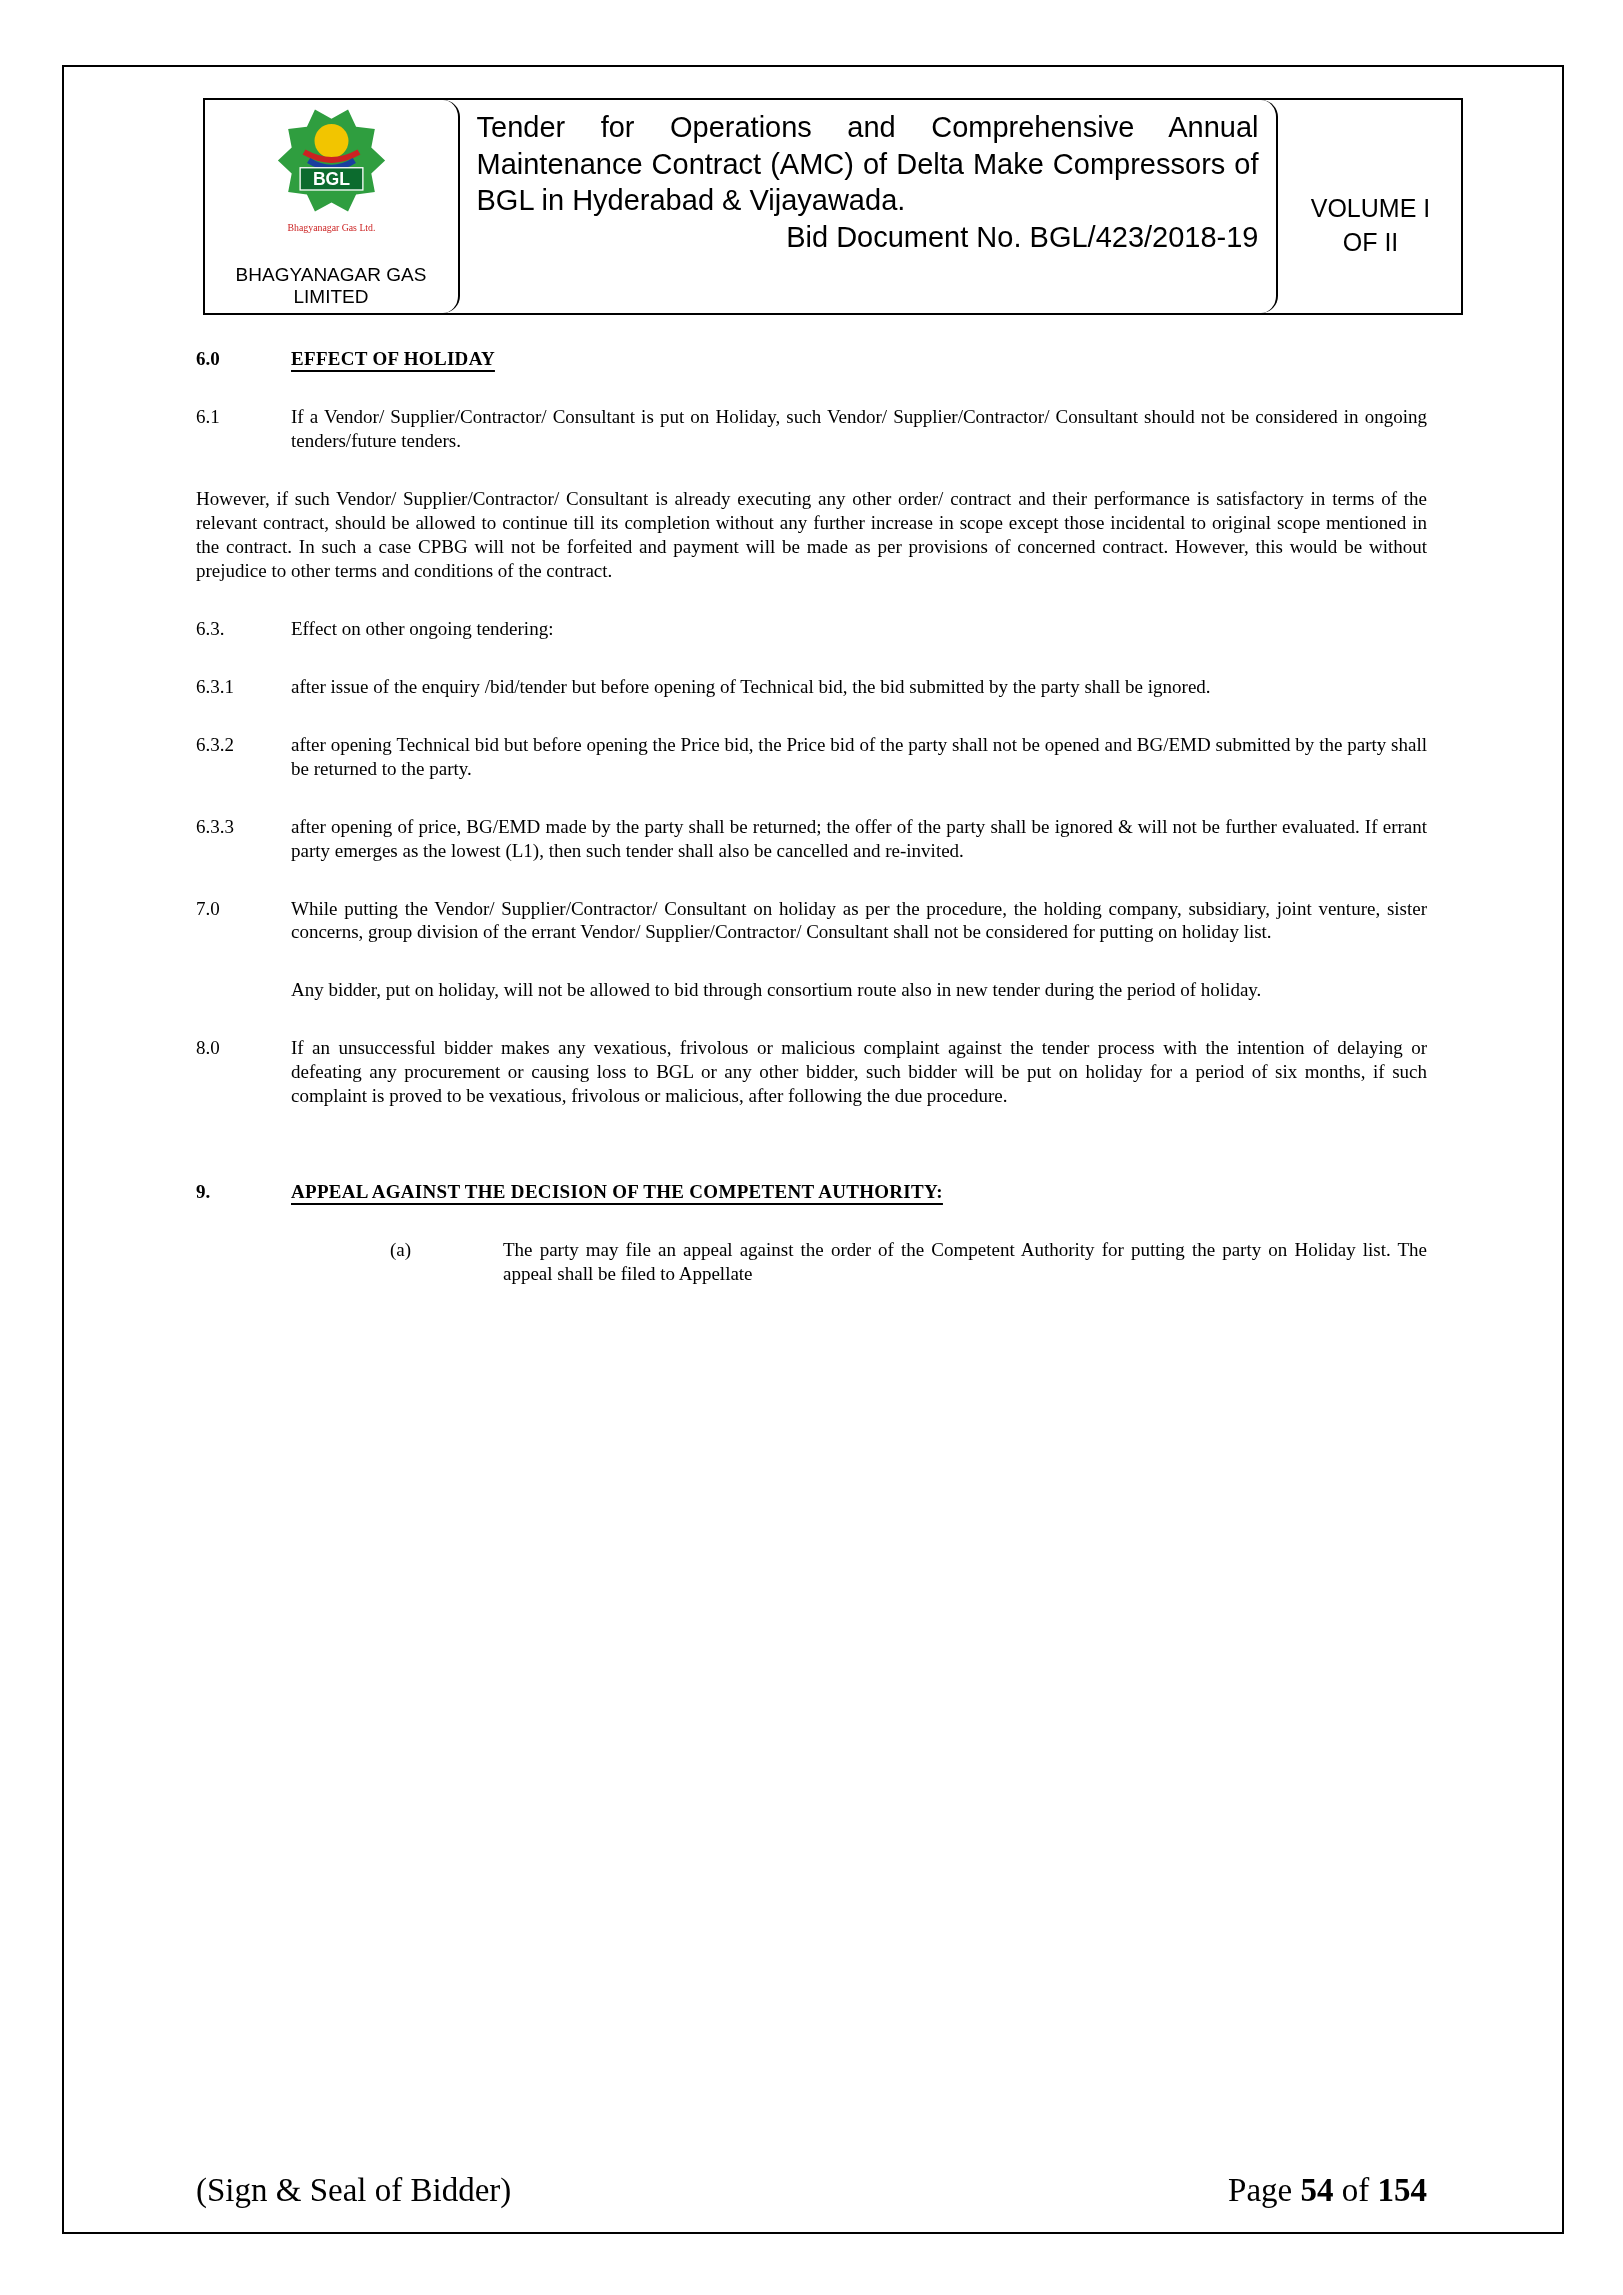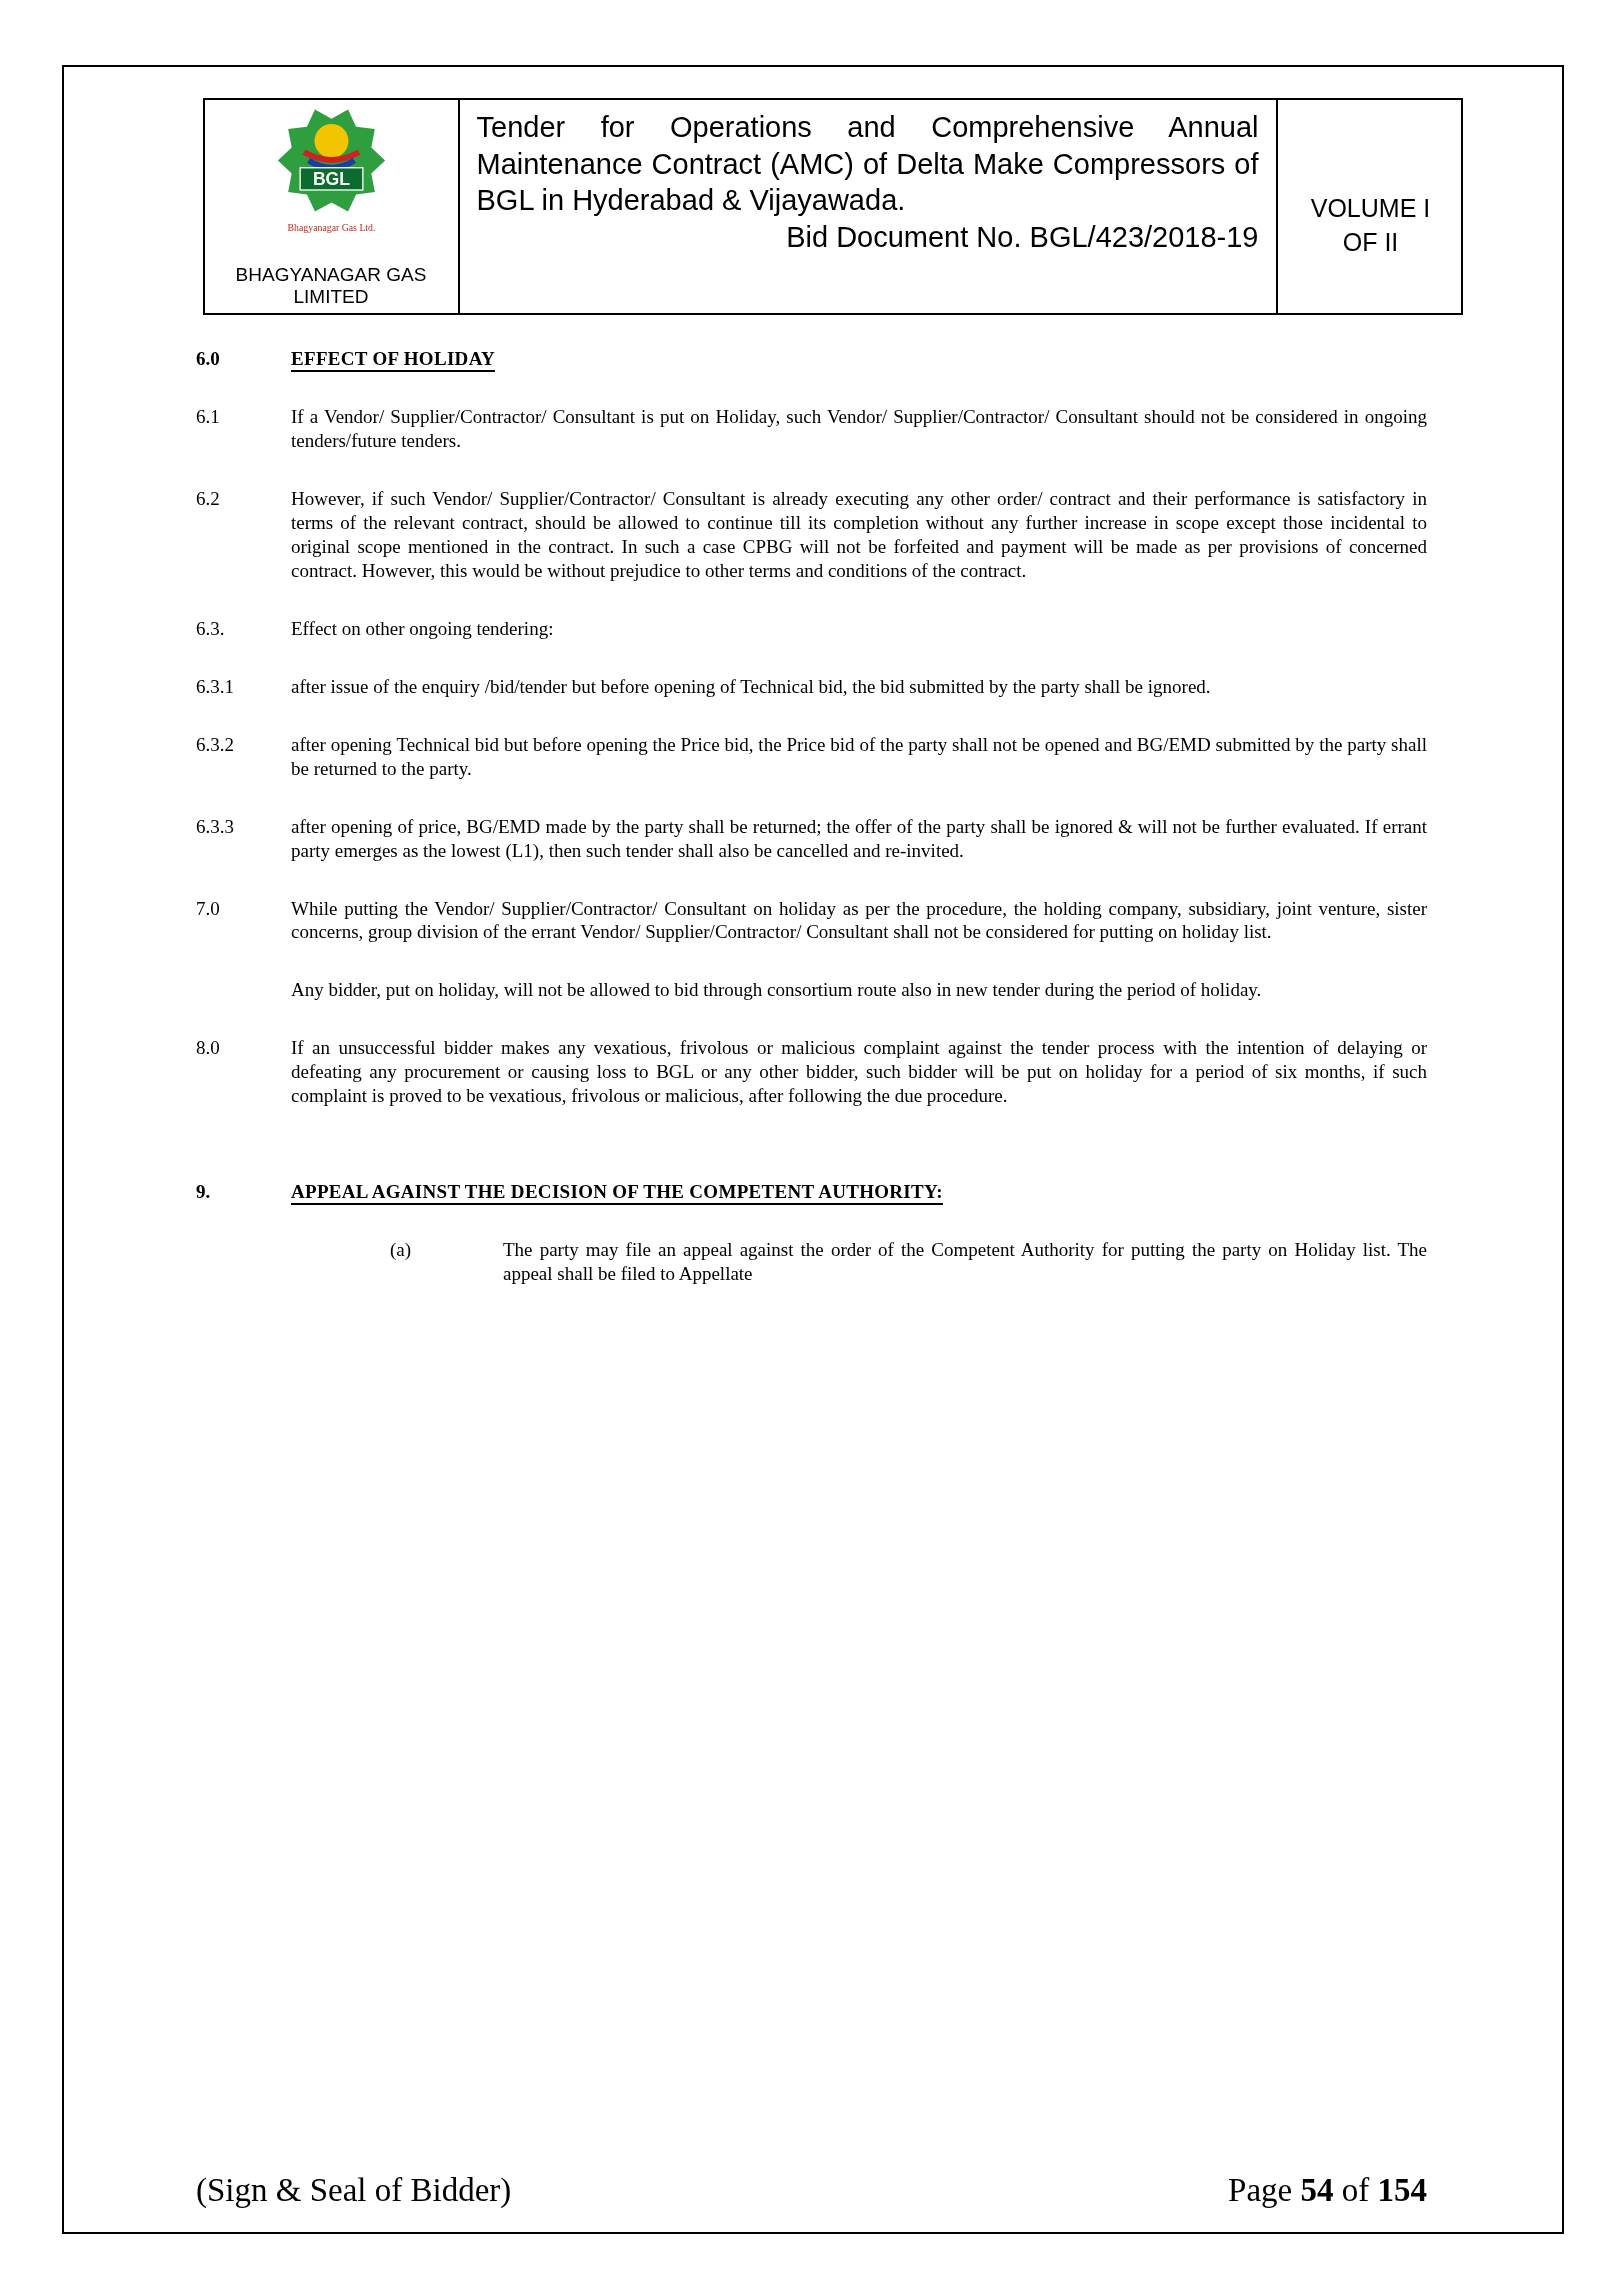--- a/index.html
+++ b/index.html
@@ -19,21 +19,21 @@
     padding:33px 137px 39px 134px;
   }
   
   .header-table {
     margin-left:6.5px;
     width:1260px;
     display:grid;
     grid-template-columns:255px 818px 186px;
     border:2px solid #000;
   }
-  .header-cell { border-right:2px solid #000; }
+  .header-cell { border-right:2px solid #000;border-radius:17px; }
   .header-cell:last-child { border-right:none; }
   .logo-cell {
     display:flex; flex-direction:column; align-items:center; justify-content:center;
     padding:5.2px 3.9px;
     font-family:"Liberation Sans", sans-serif;
     gap:24px;
   }
   .org-name { text-align:center; font-size:19px; line-height:1.15; margin-top:1.3px; }
   .title-cell {
     padding:9.2px 17px 6.5px 17px;
@@ -111,21 +111,20 @@
     <div class="num">6.0</div>
     <div class="txt">EFFECT OF HOLIDAY</div>
   </div>
 
   <div class="item type-para">
     <div class="num">6.1</div>
     <div class="txt">If a Vendor/ Supplier/Contractor/ Consultant is put on Holiday, such Vendor/ Supplier/Contractor/ Consultant should not be considered in ongoing tenders/future tenders.</div>
   </div>
 
   <div class="item type-para">
-    <div class="num">6.2</div>
     <div class="txt">However, if such Vendor/ Supplier/Contractor/ Consultant is already executing any other order/ contract and their performance is satisfactory in terms of the relevant contract, should be allowed to continue till its completion without any further increase in scope except those incidental to original scope mentioned in the contract. In such a case CPBG will not be forfeited and payment will be made as per provisions of concerned contract.  However, this would be without prejudice to other terms and conditions of the contract.</div>
   </div>
 
   <div class="item type-para">
     <div class="num">6.3.</div>
     <div class="txt">Effect on other ongoing tendering:</div>
   </div>
 
   <div class="item type-para">
     <div class="num">6.3.1</div>

